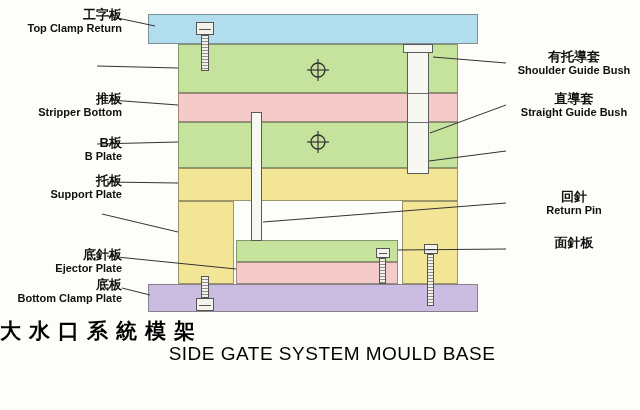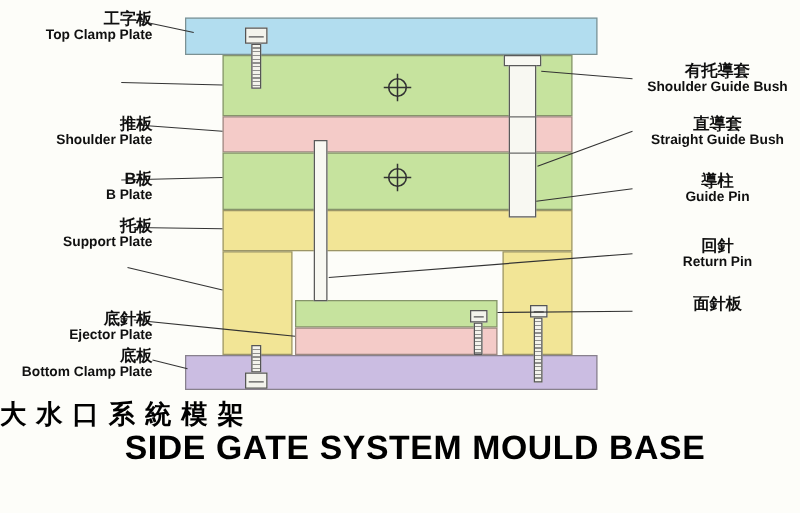--- a/index.html
+++ b/index.html
@@ -22,21 +22,21 @@
 
   .label { position:absolute; color:#101010; }
   .label .cn { font-size:13px; font-weight:bold; line-height:14px; white-space:nowrap; }
   .label .en { font-size:11px; font-weight:bold; line-height:13px; white-space:nowrap; }
   .label.left  { left:0; width:122px; text-align:right; }
   .label.right { left:508px; width:132px; text-align:center; }
 
   .title-cn { position:absolute; top:317px; left:0; width:100%; 
               font-size:21px; font-weight:bold; letter-spacing:8px; color:#000; }
   .title-en { position:absolute; top:343px; left:0; width:100%; text-align:center;
-              font-size:27px; font-weight:bold; letter-spacing:.5px; color:#000;padding-left:24px; }
+              font-size:19px; font-weight:normal; letter-spacing:.5px; color:#000;padding-left:24px; }
 </style>
 </head>
 <body>
 
 <div class="canvas">
 
   <div class="plate" style="left: 148px; top: 14px; width: 330px; height: 30px; background-color: rgb(178, 221, 239);"></div>
   <div class="plate" style="left: 178px; top: 44px; width: 280px; height: 49px; background-color: rgb(198, 227, 158);"></div>
   <div class="plate" style="left: 178px; top: 93px; width: 280px; height: 29px; background-color: rgb(244, 203, 200);"></div>
   <div class="plate" style="left: 178px; top: 122px; width: 280px; height: 46px; background-color: rgb(198, 227, 158);"></div>
@@ -95,25 +95,25 @@
       <line x1="506" y1="63" x2="433" y2="57"></line>
       <line x1="506" y1="105" x2="430" y2="133"></line>
       <line x1="506" y1="151" x2="429" y2="161"></line>
       <line x1="506" y1="203" x2="263" y2="222"></line>
       <line x1="506" y1="249" x2="398" y2="250"></line>
     </g>
   </svg>
 
   <div class="label left" style="top:8px">
     <div class="cn">工字板</div>
-    <div class="en">Top Clamp Plate</div>
+    <div class="en">Top Clamp Return</div>
   </div>
   <div class="label left" style="top:92px">
     <div class="cn">推板</div>
-    <div class="en">Shoulder Plate</div>
+    <div class="en">Stripper Bottom</div>
   </div>
   <div class="label left" style="top:136px">
     <div class="cn">B板</div>
     <div class="en">B Plate</div>
   </div>
   <div class="label left" style="top:174px">
     <div class="cn">托板</div>
     <div class="en">Support Plate</div>
   </div>
   <div class="label left" style="top:248px">
@@ -126,24 +126,20 @@
   </div>
 
   <div class="label right" style="top:50px">
     <div class="cn">有托導套</div>
     <div class="en">Shoulder Guide Bush</div>
   </div>
   <div class="label right" style="top:92px">
     <div class="cn">直導套</div>
     <div class="en">Straight Guide Bush</div>
   </div>
-  <div class="label right" style="top:138px">
-    <div class="cn">導柱</div>
-    <div class="en">Guide Pin</div>
-  </div>
   <div class="label right" style="top:190px">
     <div class="cn">回針</div>
     <div class="en">Return Pin</div>
   </div>
   <div class="label right" style="top:236px">
     <div class="cn">面針板</div>
   </div>
 
   <div class="title-cn">大水口系統模架</div>
   <div class="title-en">SIDE GATE SYSTEM MOULD BASE</div>

